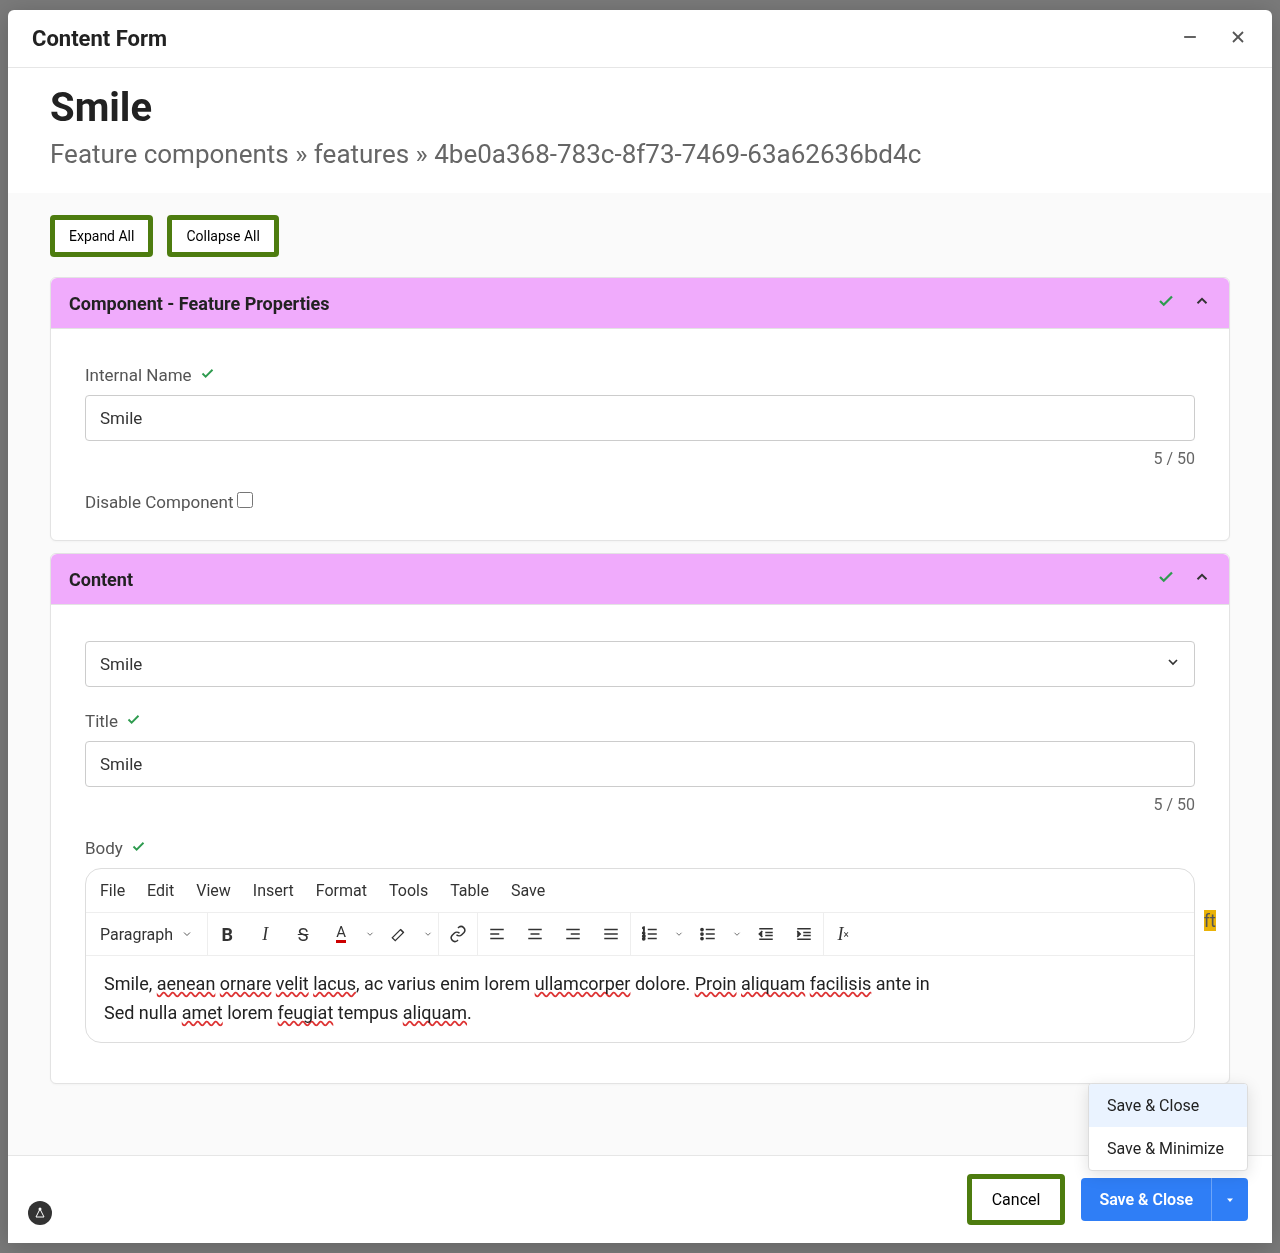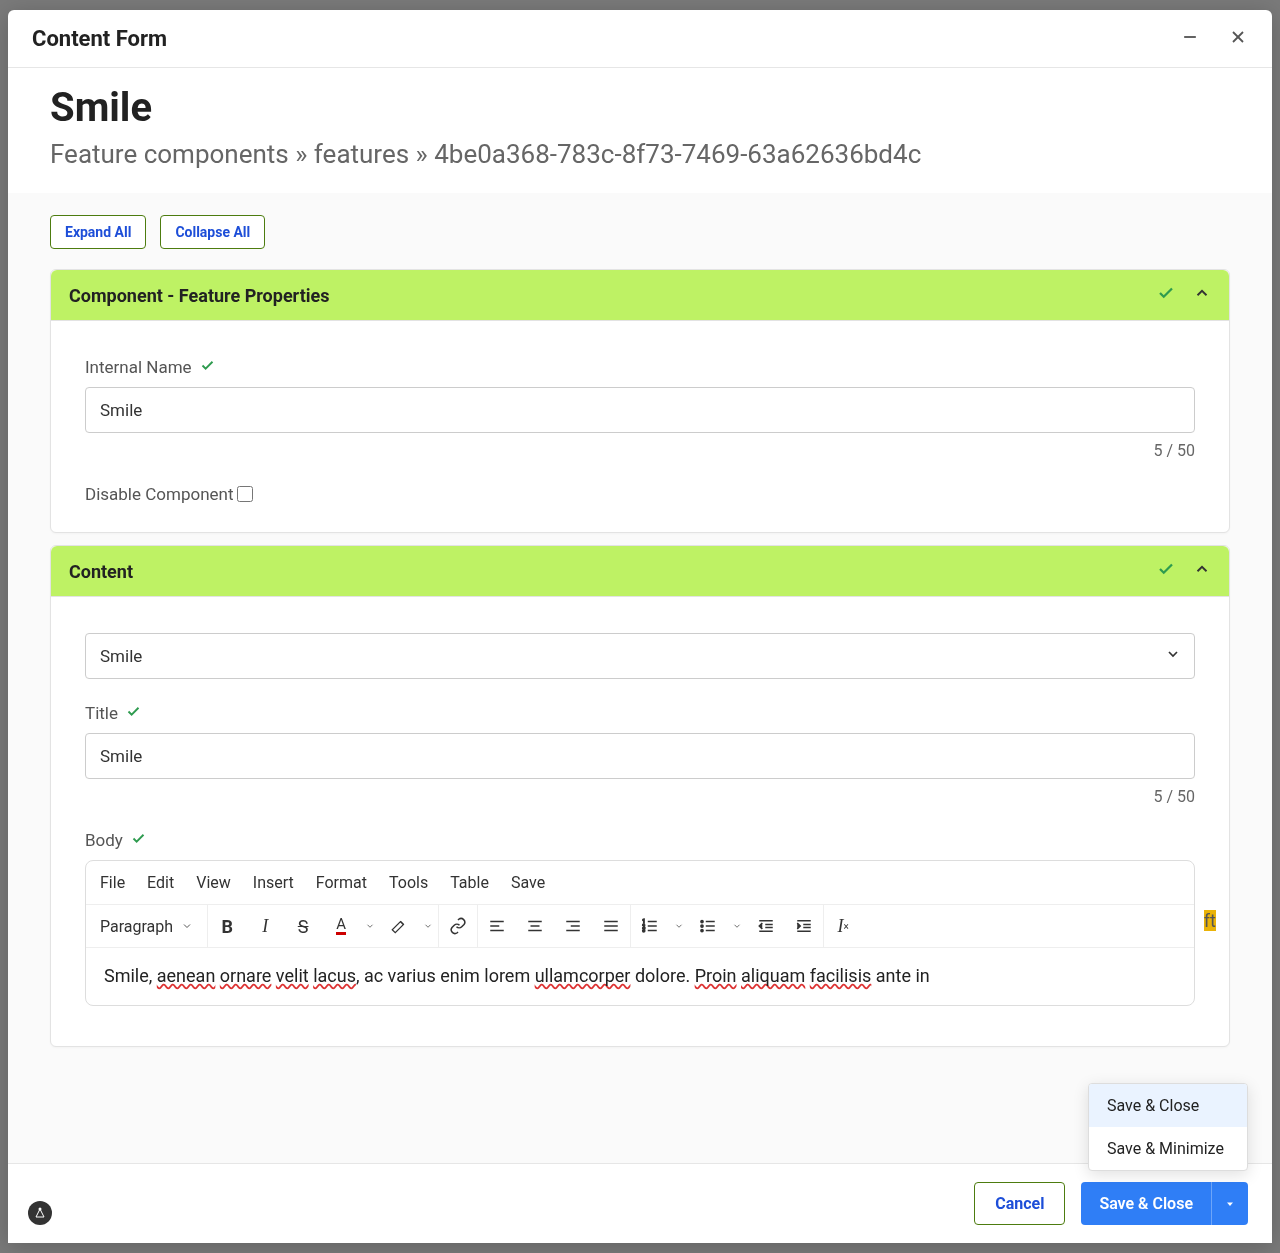--- a/index.html
+++ b/index.html
@@ -7,36 +7,36 @@
 .modal{position:absolute;top:10px;left:8px;right:8px;bottom:10px;background:#fff;border-radius:6px;box-shadow:0 4px 24px rgba(0,0,0,.2);display:flex;flex-direction:column}
 .modal-header{display:flex;align-items:center;justify-content:space-between;padding:16px 24px;border-bottom:1px solid #e6e6e6}
 .modal-title{font-size:22px;font-weight:700;color:#222}
 .header-controls{display:flex;gap:28px;align-items:center}
 .header-controls svg{stroke:#555}
 .page-heading{padding:16px 42px 24px}
 .page-title{font-size:40px;font-weight:700;color:#222;margin-bottom:8px}
 .breadcrumb{font-size:26px;color:#666;font-weight:400}
 .content-area{flex:1;overflow:auto;background:#fafafa;padding:22px 42px}
 .top-buttons{display:flex;gap:14px;margin-bottom:20px}
-.btn-outline{background:#fff;border:1px solid #4d7c0f;border-radius:4px;padding:8px 14px;font-size:14px;font-weight:700;color:#1d4ed8;cursor:pointer}
+.btn-outline{background:#fff;border:5px solid #4d7c0f;border-radius:4px;padding:8px 14px;font-size:14px;font-weight:400;color:#000000;cursor:pointer}
 .panel{background:#fff;border:1px solid #e3e3e3;border-radius:6px;margin-bottom:12px;box-shadow:0 1px 2px rgba(0,0,0,.03)}
-.panel-header{display:flex;align-items:center;justify-content:space-between;padding:14px 18px;background:#bef264;border-radius:6px 6px 0 0;border-bottom:1px solid #e3e3e3}
+.panel-header{display:flex;align-items:center;justify-content:space-between;padding:14px 18px;background:#f0abfc;border-radius:6px 6px 0 0;border-bottom:1px solid #e3e3e3}
 .panel-header .title{font-size:18px;font-weight:700;color:#222}
 .panel-right{display:flex;gap:18px;align-items:center}
 .panel-body{padding:36px 34px 28px}
 .form-row{margin-bottom:24px}
 .field-label{display:flex;align-items:center;gap:8px;font-size:17px;color:#555;margin-bottom:10px}
 .text-input,.select-input{width:100%;padding:12px 14px;font-size:17px;border:1px solid #ccc;border-radius:4px;color:#333;background:#fff}
 .select-wrap{position:relative}
 .select-input{appearance:none;padding-right:40px}
 .select-chevron{position:absolute;right:14px;top:50%;transform:translateY(-50%);pointer-events:none}
 .counter{text-align:right;font-size:16px;color:#666;margin-top:8px}
-.checkbox-row{display:flex;align-items:center;gap:4px}
+.checkbox-row{display:flex;gap:4px}
 .checkbox{width:16px;height:16px}
-.editor{border:1px solid #ddd;border-radius:8px}
+.editor{border:1px solid #ddd;border-radius:16px}
 .editor-menubar{display:flex;gap:22px;padding:12px 14px;border-bottom:1px solid #eee;font-size:16px;color:#333}
 .editor-toolbar{display:flex;align-items:center;border-bottom:1px solid #eee;flex-wrap:nowrap}
 .tb-group{display:flex;align-items:center;border-right:1px solid #eee;height:42px}
 .tb-btn{width:38px;height:38px;display:flex;align-items:center;justify-content:center;cursor:pointer;color:#333}
 .tb-select{display:flex;align-items:center;gap:8px;padding:0 14px;font-size:16px;color:#333;height:42px;cursor:pointer}
 .editor-content{padding:14px 18px;font-size:18px;color:#222;line-height:1.6}
 .spellerr{text-decoration:underline wavy #d33;text-decoration-skip-ink:none}
 .modal-footer{display:flex;justify-content:flex-end;align-items:center;gap:16px;padding:18px 24px;border-top:1px solid #e6e6e6;background:#fff;position:relative}
 .btn-primary{background:#2f7ef6;color:#fff;border:none;border-radius:4px 0 0 4px;padding:12px 18px;font-size:16px;font-weight:600;cursor:pointer}
 .btn-primary-split{display:flex}
@@ -288,20 +288,21 @@
               </div>
               <div class="tb-group" style="border-right:none">
                 <div class="tb-btn">
                     <i style="font-family:serif;font-size:18px">I</i>
                     <sub style="font-size:10px">×</sub>
                   </div>
               </div>
             </div>
             <div class="editor-content" id="editor-content">
                 <div>Smile, <span class="spellerr">aenean</span> <span class="spellerr">ornare</span> <span class="spellerr">velit</span> <span class="spellerr">lacus</span>, ac varius enim lorem <span class="spellerr">ullamcorper</span> dolore. <span class="spellerr">Proin</span> <span class="spellerr">aliquam</span> <span class="spellerr">facilisis</span> ante in</div>
+                <div>Sed nulla <span class="spellerr">amet</span> lorem <span class="spellerr">feugiat</span> tempus <span class="spellerr">aliquam</span>.</div>
               </div>
           </div>
         </div>
 
       </div>
     </div>
   </div>
 
   <div class="modal-footer">
     <div class="circle-btn">

